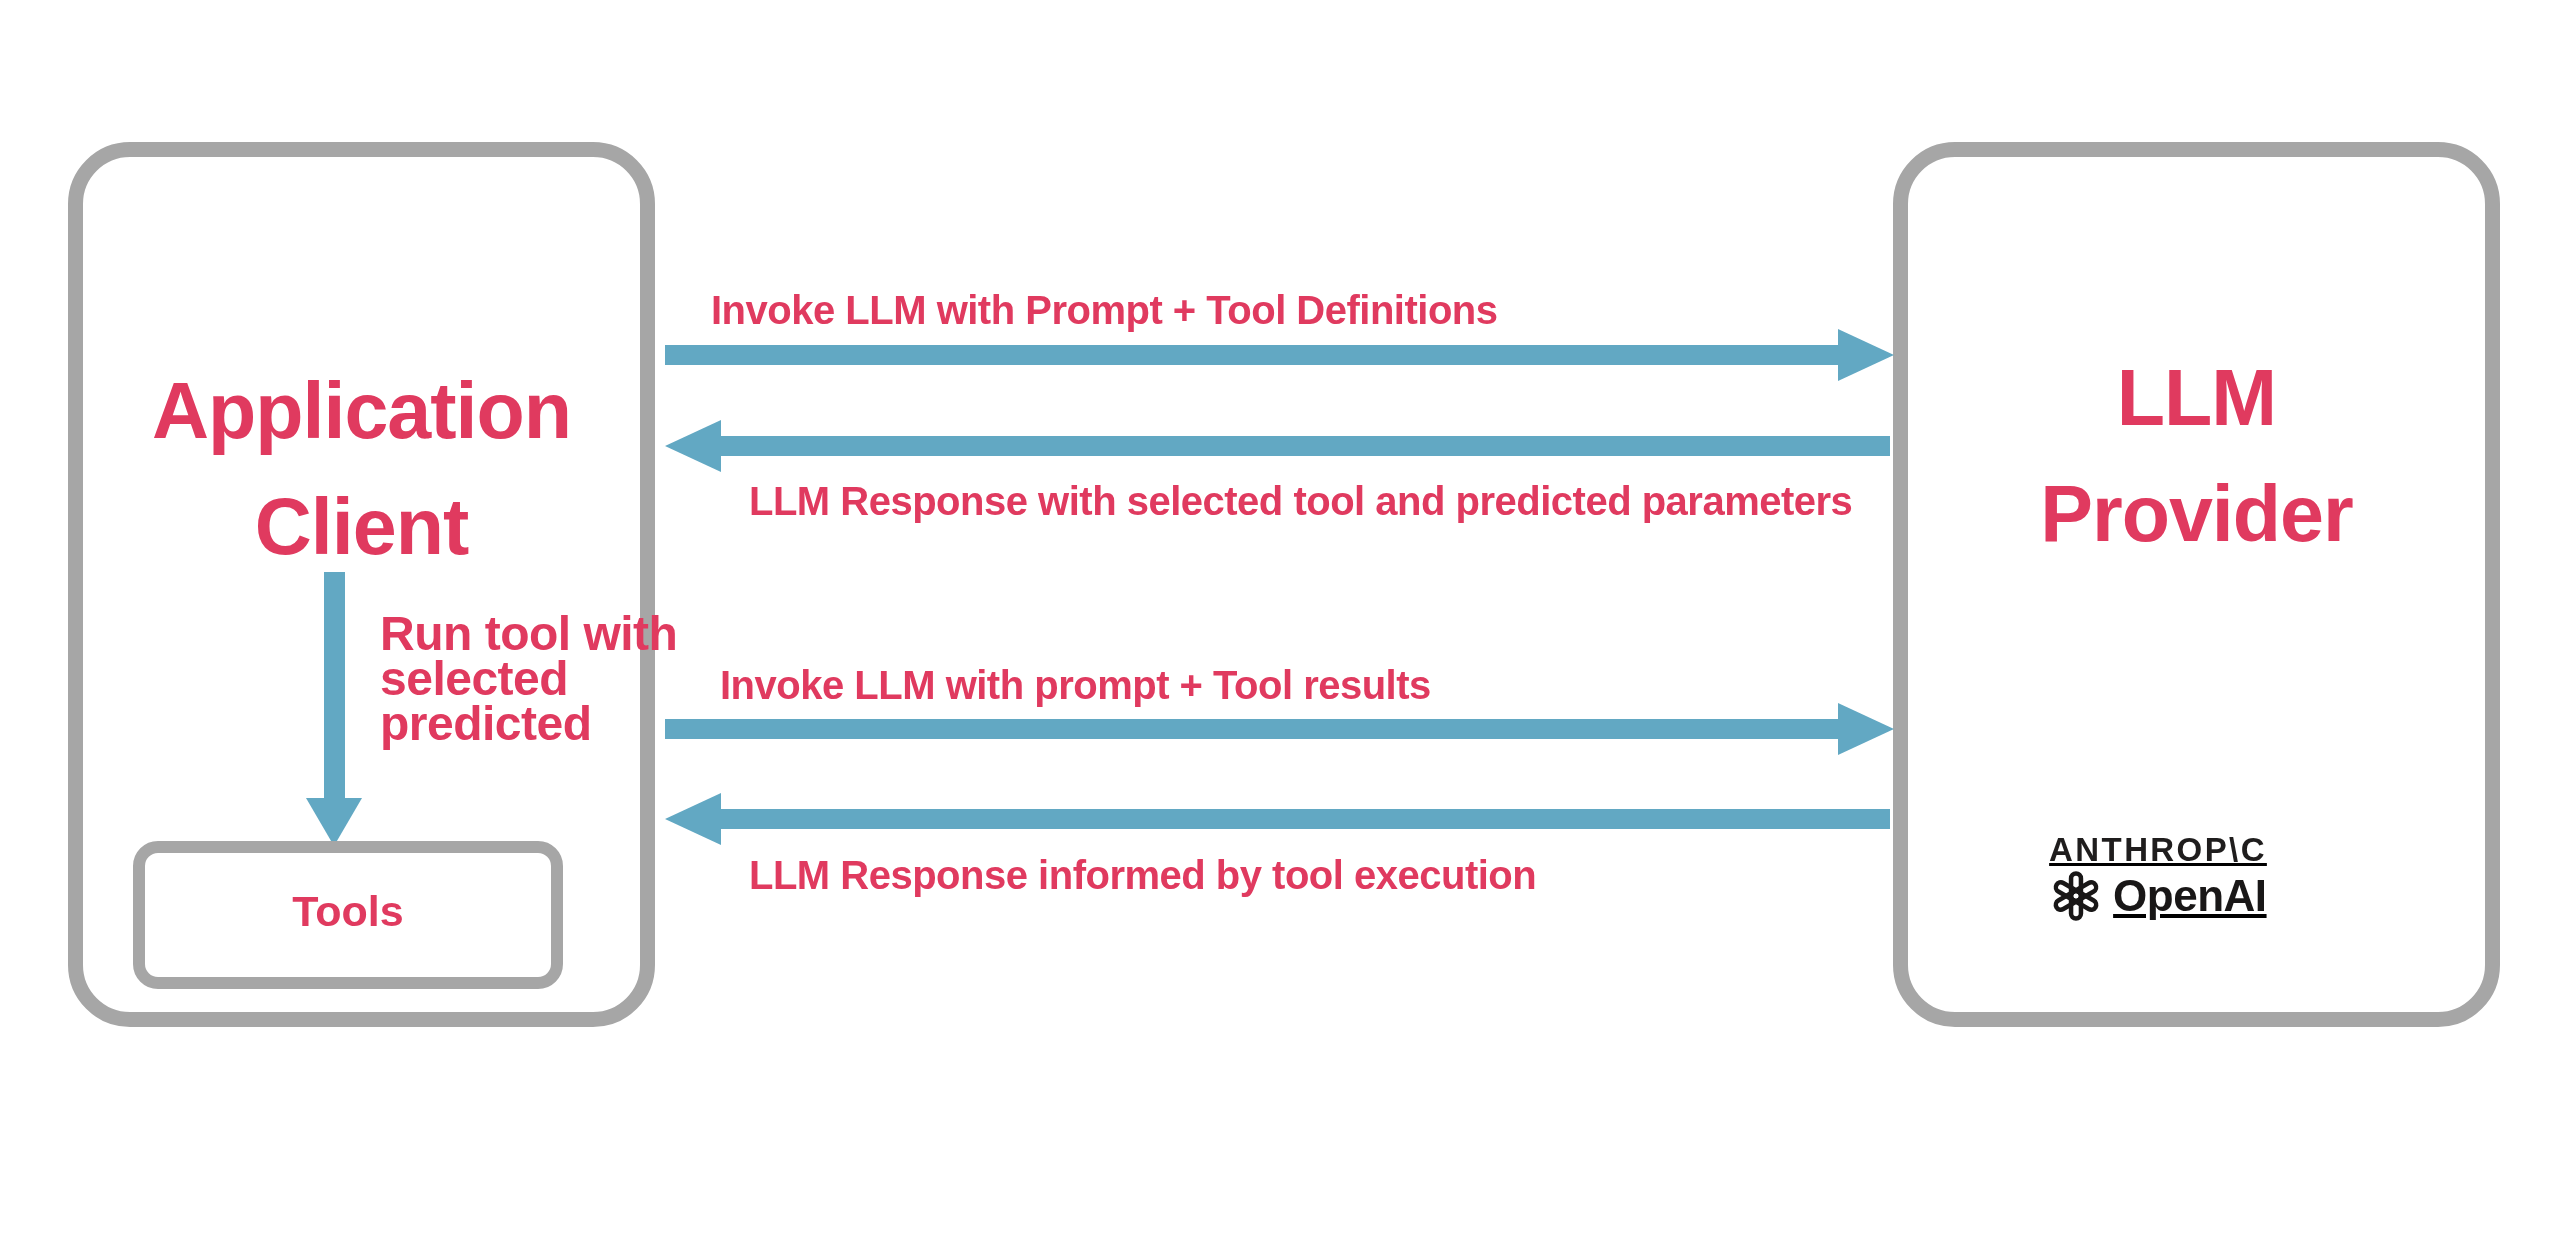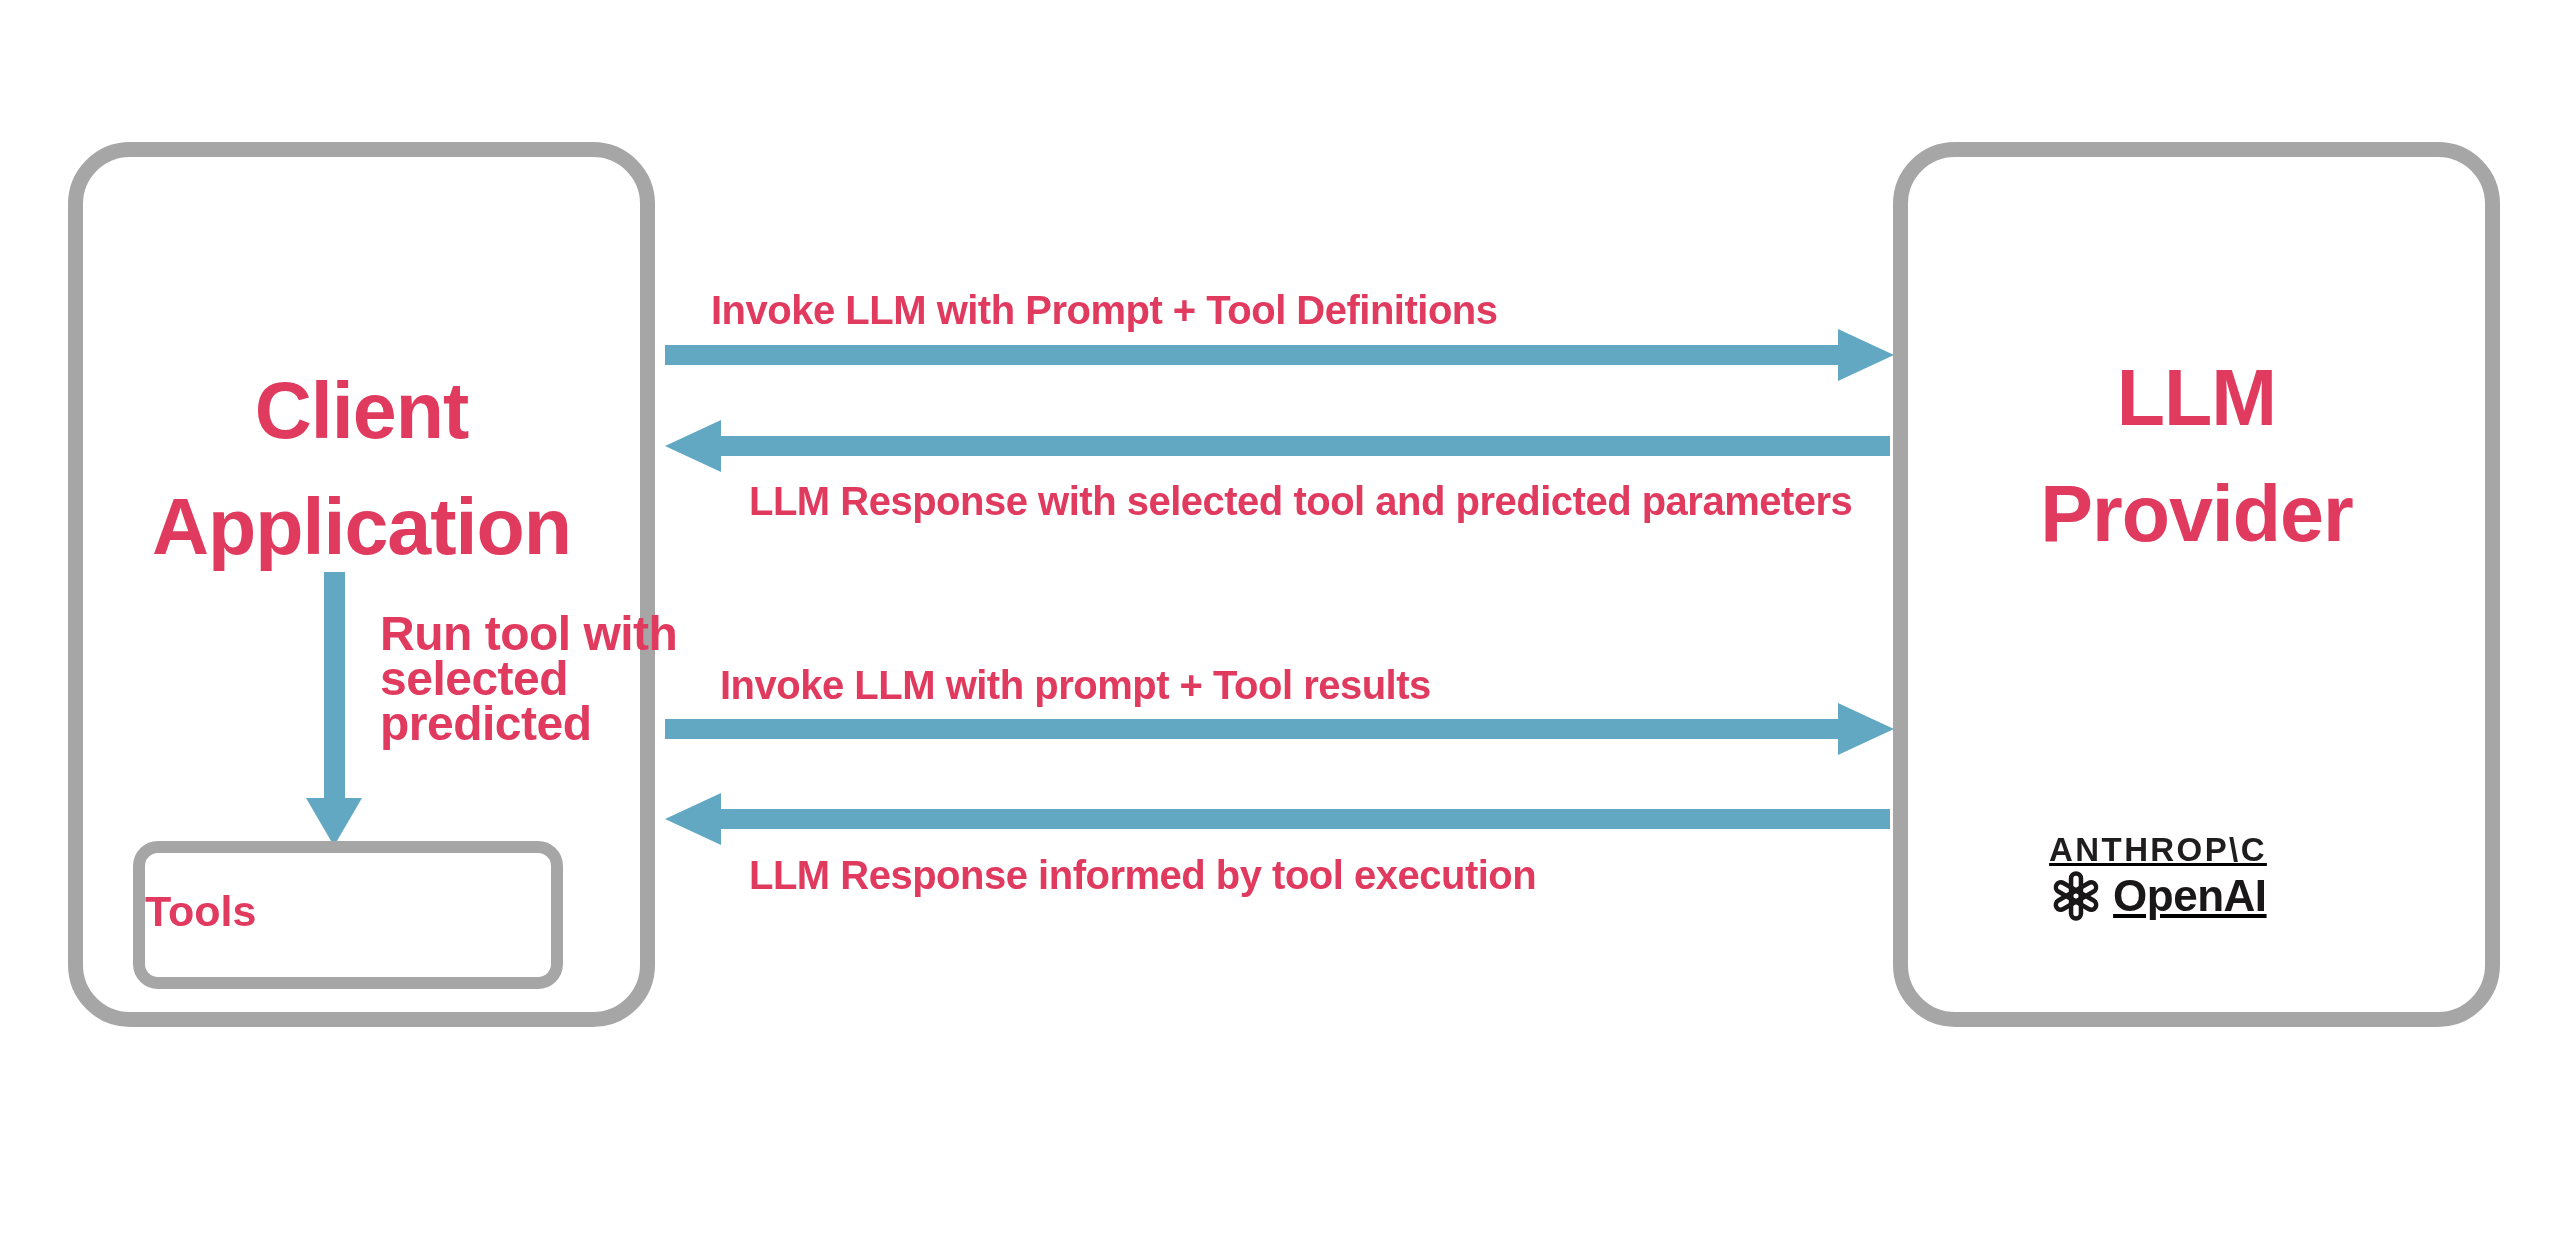--- a/index.html
+++ b/index.html
@@ -28,21 +28,21 @@
     white-space:nowrap;
   }
   .client-title{left:68px;width:587px;top:353px;}
   .llm-title{left:1893px;width:607px;top:340px;}
 
   
   .tools-box{
     position:absolute;left:133px;top:841px;width:430px;height:148px;
     border:12.6px solid #A6A6A6;border-radius:25px;background:#fff;
     box-sizing:border-box;
-    display:flex;align-items:center;
+    display:flex;align-items:center;justify-content:center;
   }
   .tools-label{
     color:#E03A5F;font-size:43px;font-weight:700;margin-top:-7.7px;
   }
 
   
   .run-note{
     position:absolute;left:380px;top:611px;
     color:#E03A5F;font-size:48px;line-height:45px;font-weight:700;
     letter-spacing:-0.5px;
@@ -100,22 +100,22 @@
     color:#191717;font-size:44px;font-weight:700;letter-spacing:-0.5px;
   }
 </style>
 </head>
 <body>
 
 <div class="canvas">
 
   <div class="big-box client-box"></div>
   <div class="box-title client-title">
+    <div>Application</div>
     <div>Client</div>
-    <div>Application</div>
   </div>
 
   <div class="v-arrow-shaft"></div>
   <div class="v-arrow-head"></div>
 
   <div class="run-note">
     <div>Run tool with</div>
     <div>selected</div>
     <div>predicted</div>
   </div>

